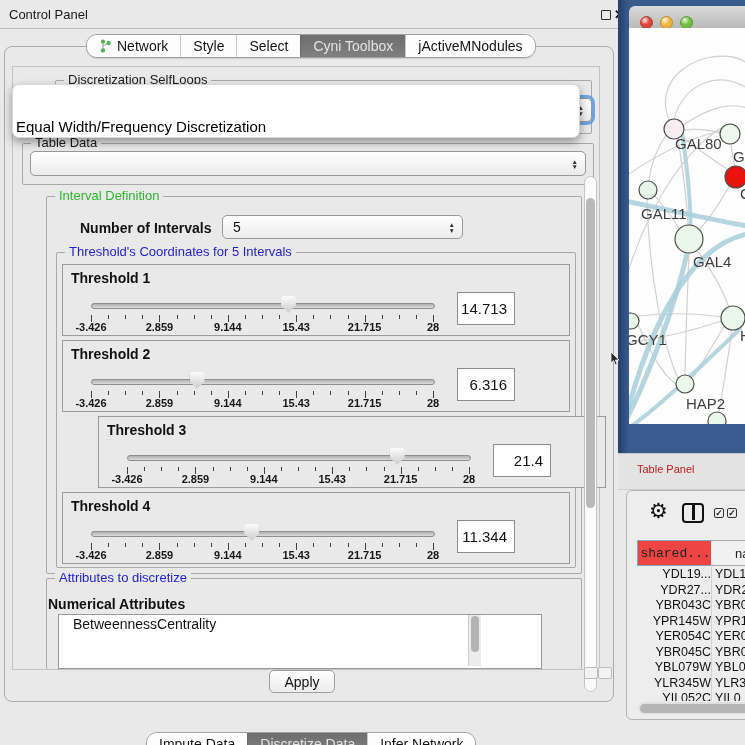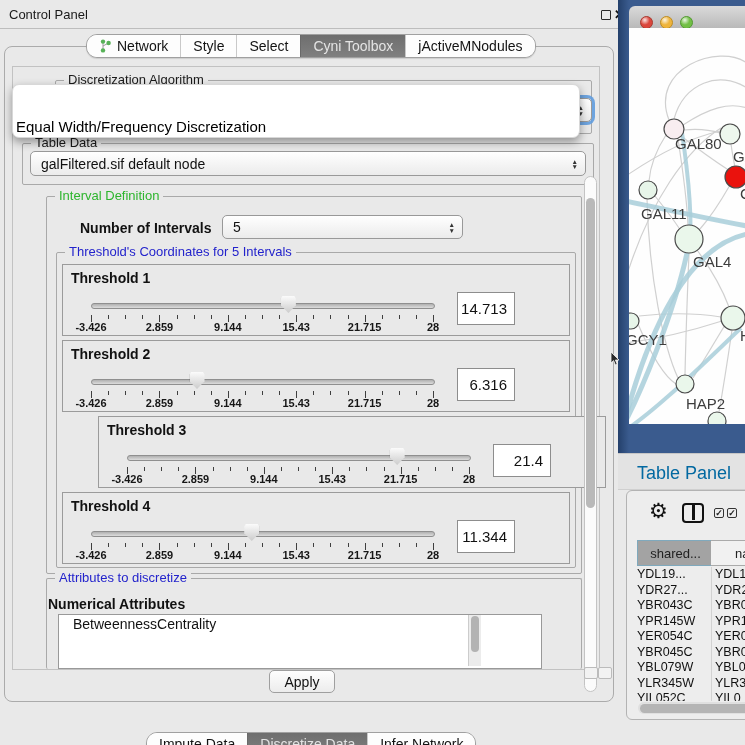--- a/index.html
+++ b/index.html
@@ -53,33 +53,33 @@
   #apply-btn{position:absolute;left:269px;top:670px;width:66px;height:23px;background:linear-gradient(#fefefe,#ececec);border:1px solid #9f9f9f;border-radius:5px;font-size:14px;color:#111;display:flex;align-items:center;justify-content:center;box-sizing:border-box;}
   
   #blue-region{position:absolute;left:618px;top:0;width:127px;height:453px;background:#3a5b8e;}
   #blue-strip{position:absolute;left:618px;top:0;width:11px;height:453px;background:linear-gradient(90deg,#24406b,#3a5b8e);}
   #net-window{position:absolute;left:629px;top:6px;width:116px;height:418px;}
   #net-titlebar{position:absolute;left:0;top:0;width:116px;height:22px;background:linear-gradient(#dadada,#b9b9b9);border-bottom:1px solid #8e8e8e;border-top-left-radius:6px;}
   .tlight{position:absolute;top:10px;width:13px;height:13px;border-radius:50%;box-sizing:border-box;}
   #net-canvas{position:absolute;left:0;top:22px;width:116px;height:396px;background:#fefefe;}
   
   #tp-bar{position:absolute;left:618px;top:453px;width:127px;height:35px;background:#e3e3e3;border-top:1px solid #c6c6c6;border-bottom:1px solid #cfcfcf;}
-  #tp-title{position:absolute;left:19px;top:9px;font-size:18px;color:#0369a1;}
+  #tp-title{position:absolute;left:19px;top:9px;font-size:11px;color:#b91c1c;}
   #tp-body{position:absolute;left:626px;top:490px;width:130px;height:228px;background:#ededed;border:1px solid #b3b3b3;border-radius:6px;}
   #gear-icon{position:absolute;left:22px;top:8px;font-size:21px;color:#111;}
   #split-icon{position:absolute;left:55px;top:12px;width:22px;height:20px;border:2.5px solid #111;border-radius:4px;box-sizing:border-box;}
   #split-icon:before{content:"";position:absolute;left:8px;top:0;width:2.5px;height:15px;background:#111;}
   .cb-icon{position:absolute;top:17px;width:10px;height:10px;border:1.5px solid #333;border-radius:2px;box-sizing:border-box;font-size:9px;line-height:8px;color:#222;font-weight:bold;text-align:center;}
   #tbl{position:absolute;left:10px;top:49px;width:120px;}
   .hdr{position:absolute;top:0;height:26px;box-sizing:border-box;font-size:13px;color:#222;display:flex;align-items:center;}
-  #hdr1{left:0;width:77px;background:#a3a3a3;border:1px solid #7fa9bd;justify-content:center;}
+  #hdr1{left:0;width:77px;background:#ef4444;border:1px solid #7fa9bd;justify-content:center;font-family:Liberation Mono, monospace;}
   #hdr2{left:74px;width:60px;background:#f1f1f1;border-top:1px solid #aaa;border-bottom:1px solid #aaa;padding-left:24px;}
   #table-rows{position:absolute;left:0;top:27px;width:134px;height:134px;overflow:hidden;}
   .trow{position:absolute;left:0;width:134px;height:15.5px;font-size:12.5px;color:#111;}
-  .c1{position:absolute;left:0;width:74px;text-align:left;}
+  .c1{position:absolute;left:0;width:74px;text-align:right;}
   .c2{position:absolute;left:78px;white-space:nowrap;}
   #col-divider{position:absolute;left:74px;top:27px;width:1px;height:134px;background:#d2d2d2;}
   #hscroll{position:absolute;left:1px;top:162px;width:118px;height:12px;background:#e0e0e0;border-radius:6px;}
   #hthumb{position:absolute;left:2px;top:1.5px;width:110px;height:9px;background:#b5b5b5;border-radius:5px;}
   
   #cursor{position:absolute;left:610px;top:352px;z-index:20;}
   .boldlbl{font-weight:bold;font-size:14px;color:#111;position:absolute;}
 </style>
 </head>
 <body>
@@ -116,38 +116,37 @@
       </div>
       <div class="seg sel">
         <span>Cyni Toolbox</span>
       </div>
       <div class="seg">
         <span>jActiveMNodules</span>
       </div>
     </div>
 
   <div class="group" style="left:55px;top:80px;width:535px;height:52px;">
-    <span class="legend">Discretization Algorithm</span>
+    <span class="legend">Discretization SelfLoops</span>
   </div>
   <div class="combo focus-ring" style="left:62px;top:98px;width:530px;height:24px;">
     <span class="arrows">
         <span>▲</span>
         <span>▼</span>
       </span>
   </div>
 
   <div id="algo-popup">
     <div class="algo-opt" style="top:33px;">Equal Width/Frequency Discretization</div>
   </div>
 
   <div class="group" style="left:22px;top:143px;width:570px;height:40px;">
     <span class="legend">Table Data</span>
   </div>
   <div class="combo" style="left:30px;top:151px;width:556px;height:25px;">
-    <span>galFiltered.sif default node</span>
     <span class="arrows">
         <span>▲</span>
         <span>▼</span>
       </span>
   </div>
 
   <div class="group" style="left:46px;top:196px;width:534px;height:376px;">
     <span class="legend green">Interval Definition</span>
   </div>
   <span class="boldlbl" style="left:80px;top:220px;">Number of Intervals</span>

